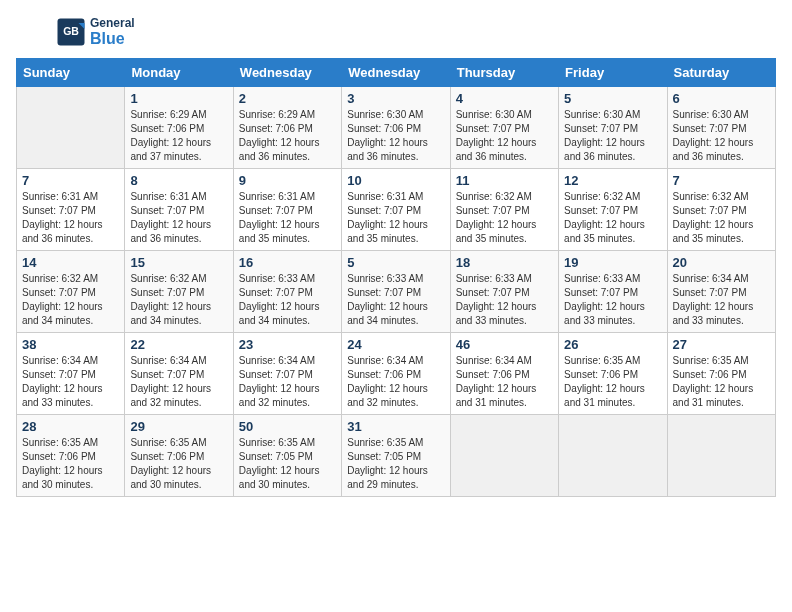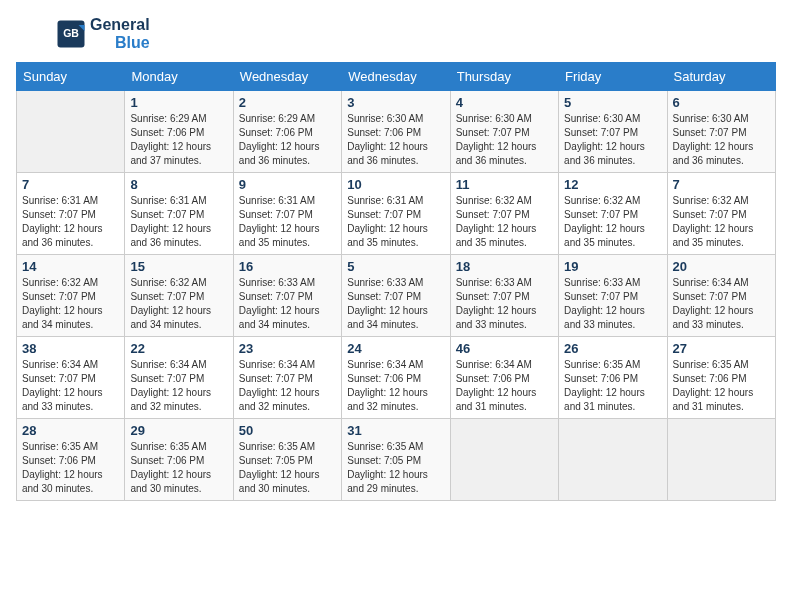--- a/index.html
+++ b/index.html
@@ -43,21 +43,21 @@
       width: 100%;
       border-collapse: collapse;
       font-size: 11px;
     }
     thead tr th {
       background-color: #2a7dc9;
       color: #fff;
       text-align: left;
       padding: 6px 6px;
       font-size: 13px;
-      font-weight: normal;
+      font-weight: bold;
       border: 1px solid #2a7dc9;
     }
     tbody tr td {
       border: 1px solid #ccc;
       vertical-align: top;
       padding: 4px 5px;
       width: 14.28%;
       min-height: 80px;
       color: #333;
     }
@@ -87,22 +87,22 @@
 <body>
 
 <div class="header">
   <div class="logo">
     <svg class="logo-icon" viewBox="0 0 40 40">
       <rect x="2" y="2" width="36" height="36" rx="4" fill="#1a3a5c"></rect>
       <text x="20" y="24" text-anchor="middle" fill="white" font-size="14" font-weight="bold" font-family="Arial">GB</text>
       <polygon points="30,8 38,8 38,16" fill="#2a7dc9"></polygon>
     </svg>
     <div>
-      <div style="font-size:16px;font-weight:bold;color:#1a3a5c;">General</div>
-      <div style="font-size:16px;font-weight:bold;color:#2a7dc9;text-align:right;">Blue</div>
+      <div style="font-size:12px;font-weight:bold;color:#1a3a5c;">General</div>
+      <div style="font-size:16px;font-weight:bold;color:#2a7dc9;">Blue</div>
     </div>
   </div>
   <div class="title-block">
     <h1></h1>
     <h2></h2>
   </div>
 </div>
 
 <table>
   <thead>

